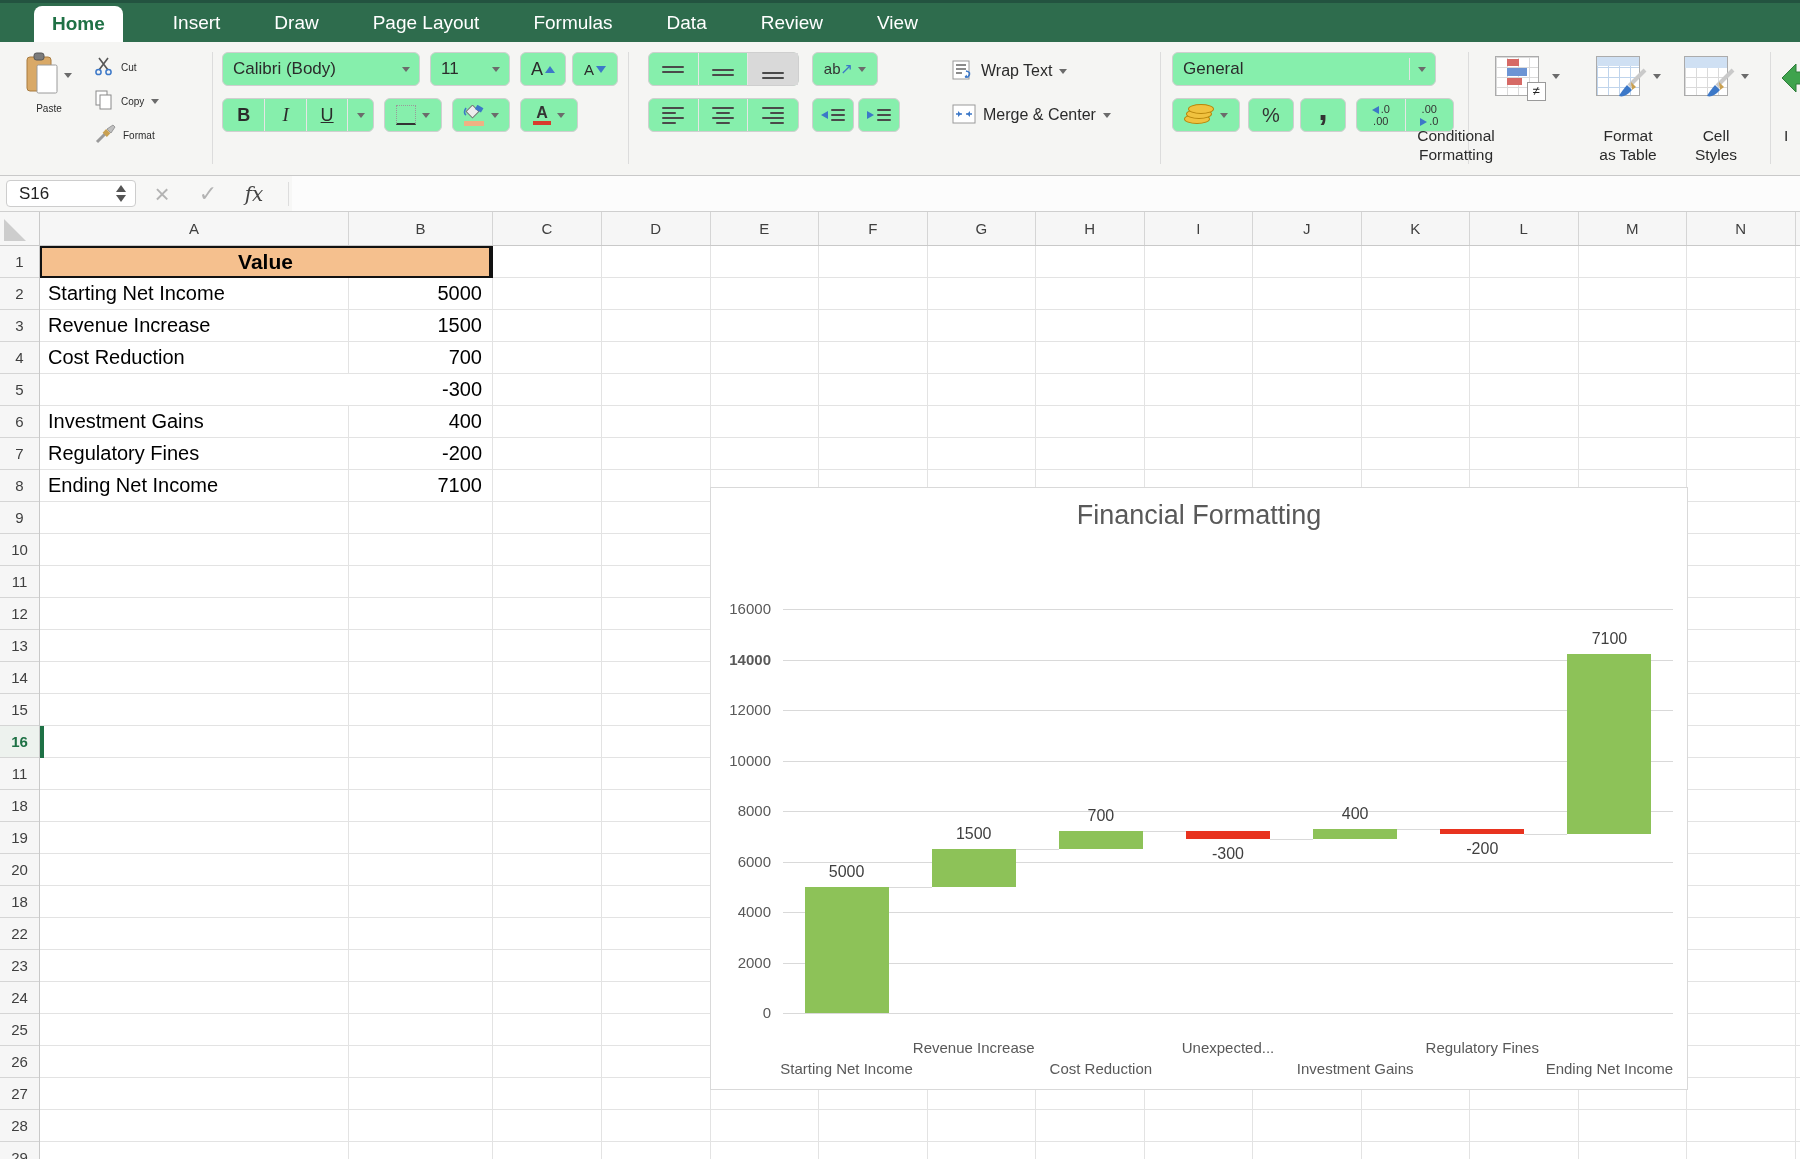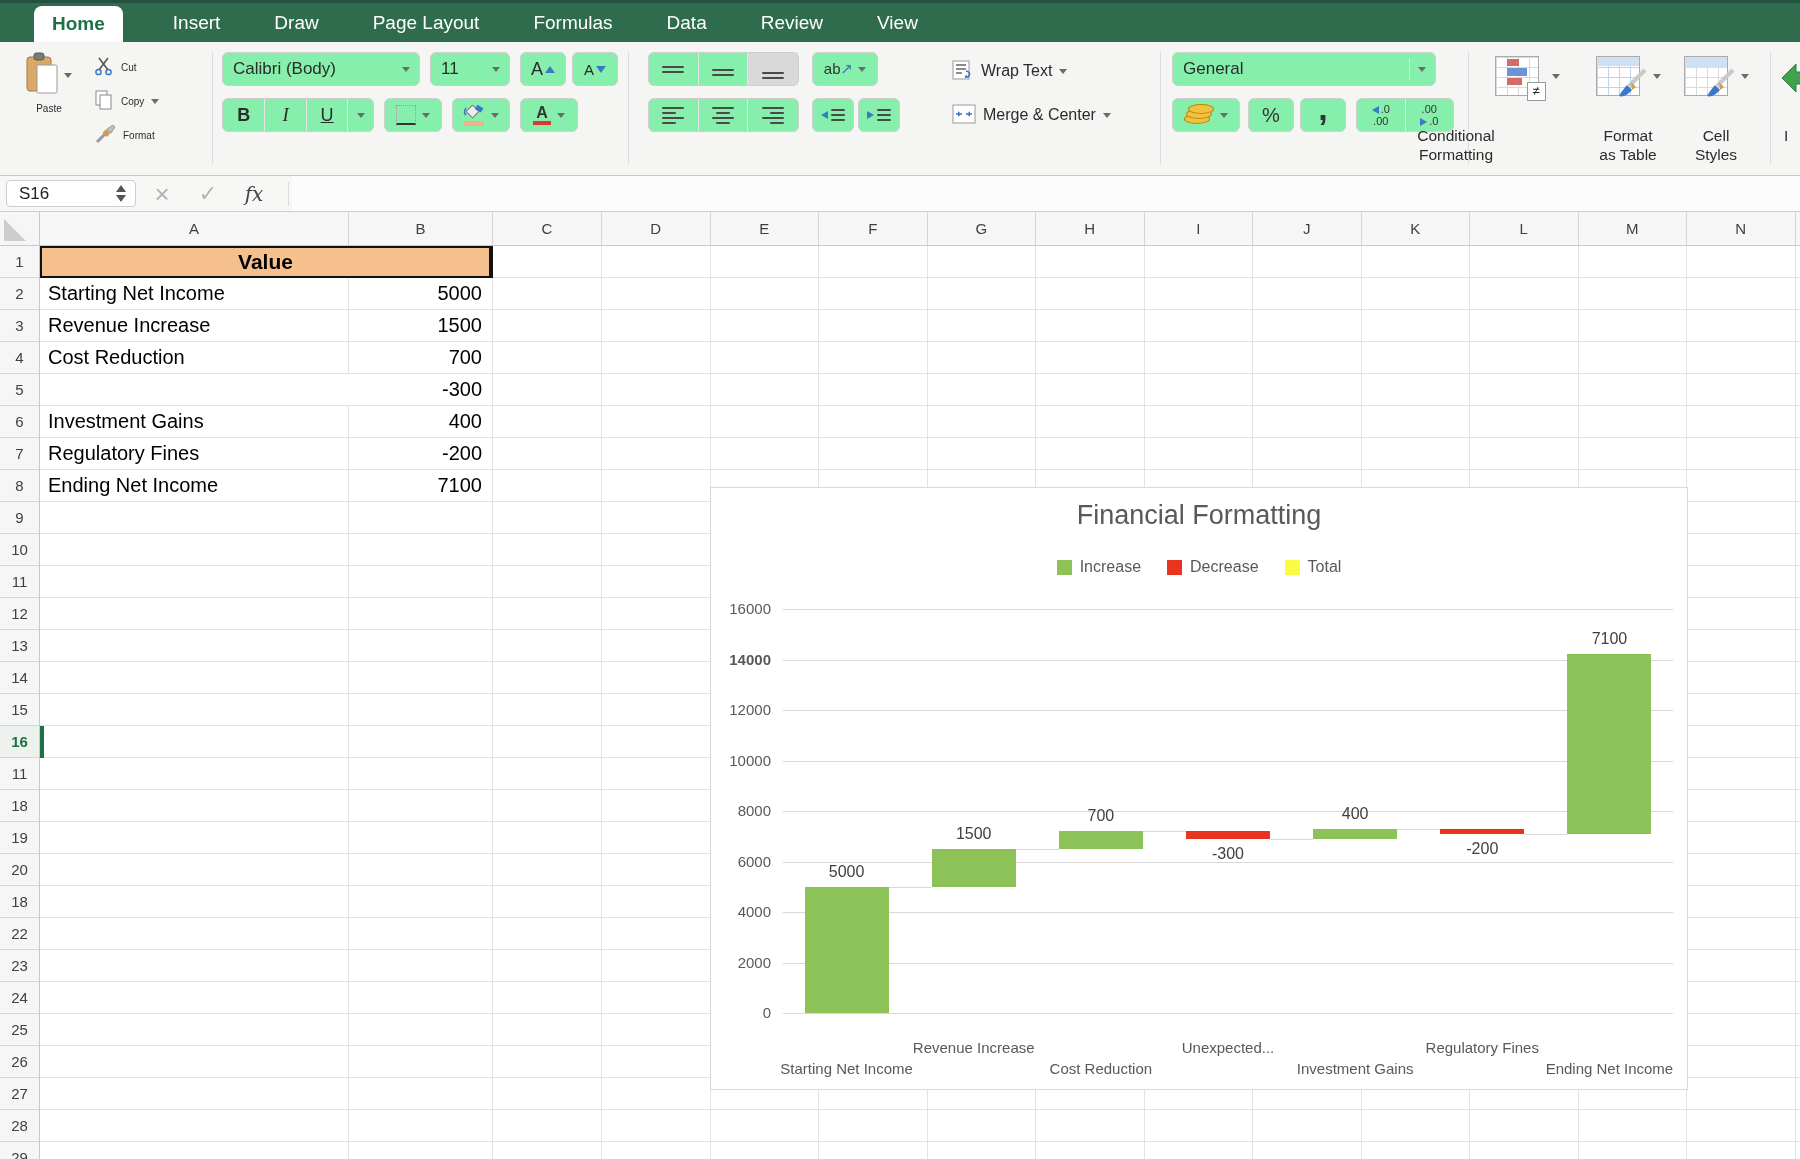--- a/index.html
+++ b/index.html
@@ -555,34 +555,20 @@
       </div>
       <div class="trow">
         <div class="tdesc">Ending Net Income</div>
         <div class="tval">7100</div>
       </div>
     </div>
 </div>
 
 <div id="chart">
   <div id="chart-title">Financial Formatting</div>
-  <div id="chart-legend">
-      <div class="legitem">
-        <span class="legsw" style="background: rgb(141, 194, 88);"></span>
-        <span>Increase</span>
-      </div>
-      <div class="legitem">
-        <span class="legsw" style="background: rgb(232, 51, 31);"></span>
-        <span>Decrease</span>
-      </div>
-      <div class="legitem">
-        <span class="legsw" style="background: rgb(251, 251, 68);"></span>
-        <span>Total</span>
-      </div>
-    </div>
   <div id="plot">
       <div class="cgrid" style="left: 72px; width: 890px; top: 525px;"></div>
       <div class="ylab" style="left: 2px; top: 516px;">0</div>
       <div class="cgrid" style="left: 72px; width: 890px; top: 474.5px;"></div>
       <div class="ylab" style="left: 2px; top: 465.5px;">2000</div>
       <div class="cgrid" style="left: 72px; width: 890px; top: 424px;"></div>
       <div class="ylab" style="left: 2px; top: 415px;">4000</div>
       <div class="cgrid" style="left: 72px; width: 890px; top: 373.5px;"></div>
       <div class="ylab" style="left: 2px; top: 364.5px;">6000</div>
       <div class="cgrid" style="left: 72px; width: 890px; top: 323px;"></div>

